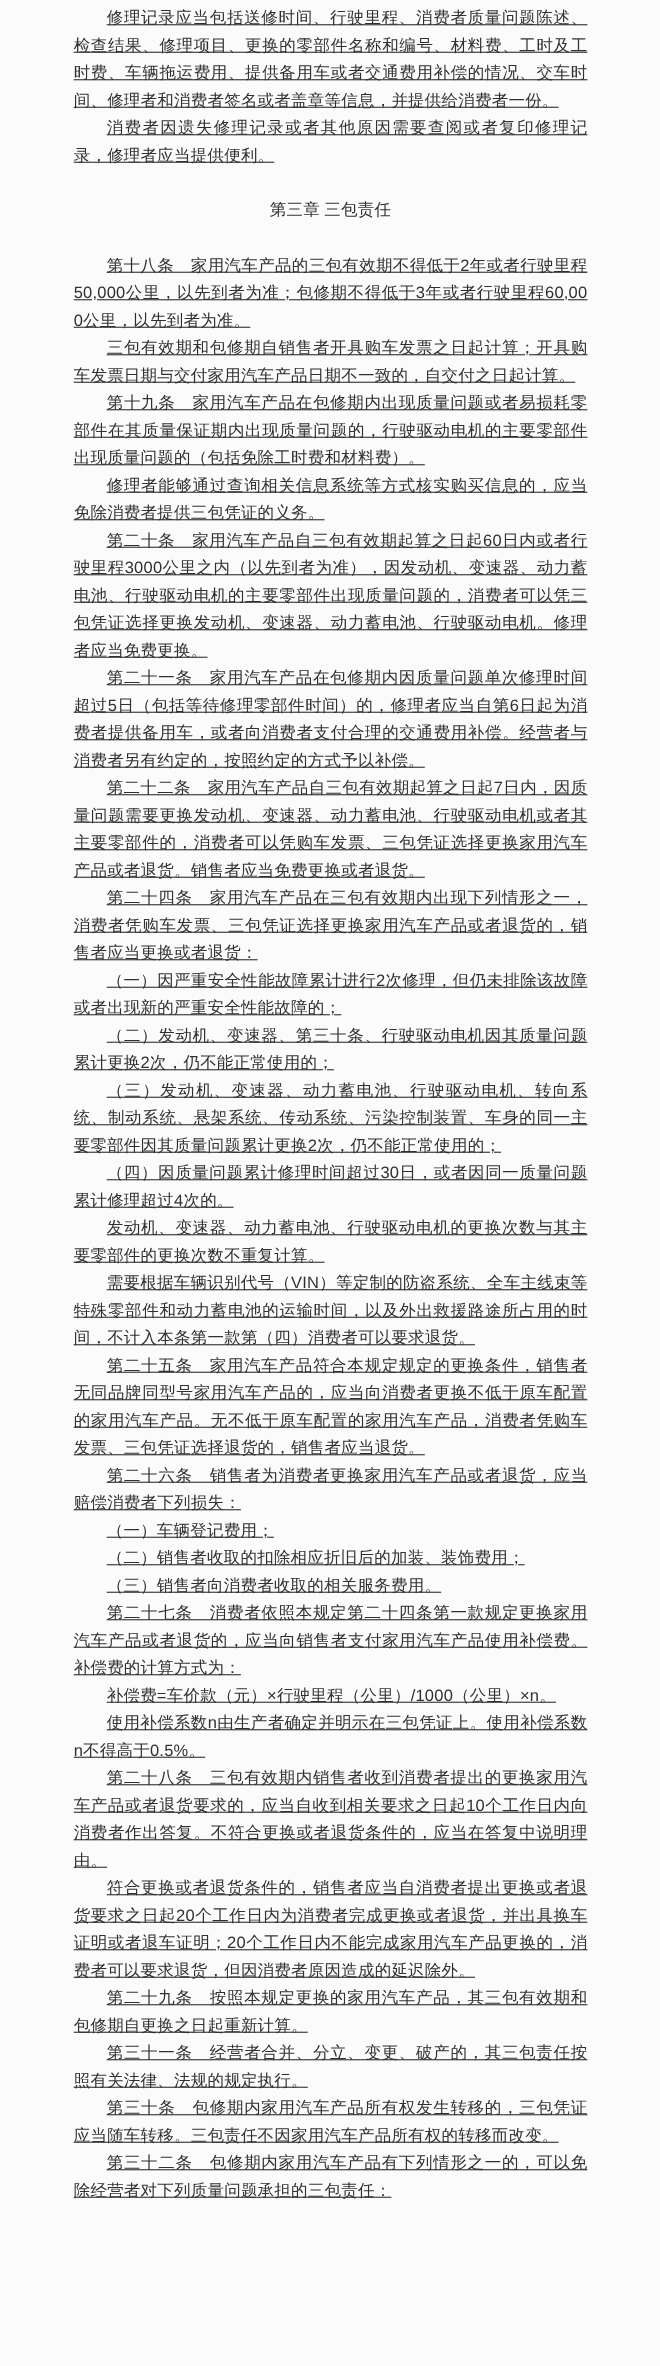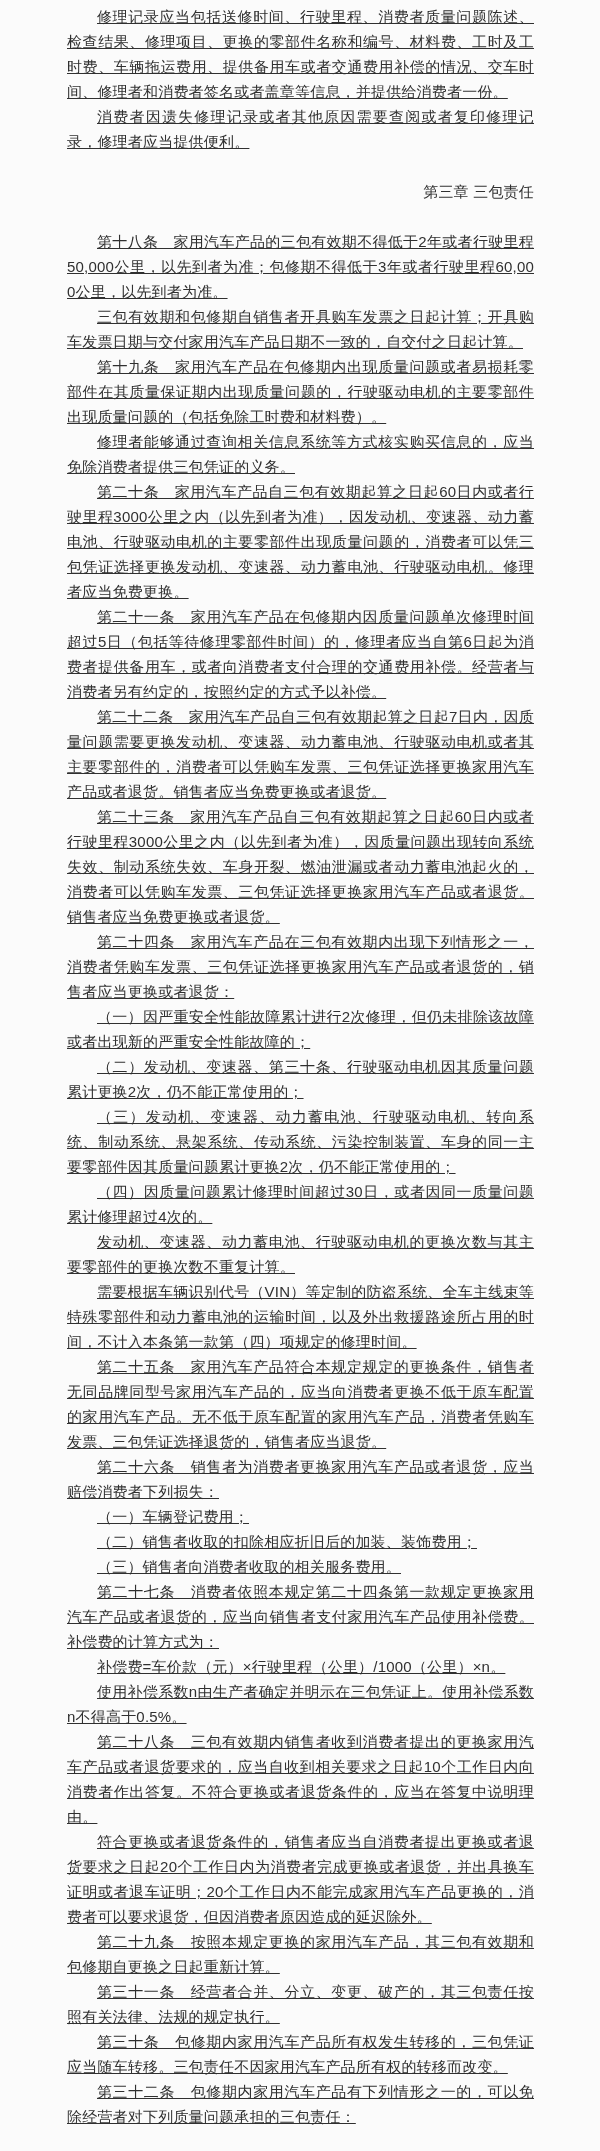--- a/index.html
+++ b/index.html
@@ -26,53 +26,53 @@
     letter-spacing: 0.2px;
     word-break: break-all;
   }
   .para {
     margin: 0;
     text-indent: 2em;
     text-decoration: underline;
   }
   .chapter-heading {
     margin: 25px 0;
-    text-align: right;
+    text-align: center;
     text-indent: 0;
     font-size: 15px;
     font-weight: 400;
     line-height: 25px;
+    font-family: Liberation Serif, serif;
   }
 </style>
 </head>
 <body>
 
 <div class="page" style="background: rgb(251, 251, 251);">
   <div class="doc" style="color: rgb(48, 48, 48);">
     <div>
         <p class="para">修理记录应当包括送修时间、行驶里程、消费者质量问题陈述、检查结果、修理项目、更换的零部件名称和编号、材料费、工时及工时费、车辆拖运费用、提供备用车或者交通费用补偿的情况、交车时间、修理者和消费者签名或者盖章等信息，并提供给消费者一份。</p>
         <p class="para">消费者因遗失修理记录或者其他原因需要查阅或者复印修理记录，修理者应当提供便利。</p>
       </div>
     <div class="chapter-heading">第三章 三包责任</div>
     <div>
         <p class="para">第十八条　家用汽车产品的三包有效期不得低于2年或者行驶里程50,000公里，以先到者为准；包修期不得低于3年或者行驶里程60,000公里，以先到者为准。</p>
         <p class="para">三包有效期和包修期自销售者开具购车发票之日起计算；开具购车发票日期与交付家用汽车产品日期不一致的，自交付之日起计算。</p>
         <p class="para">第十九条　家用汽车产品在包修期内出现质量问题或者易损耗零部件在其质量保证期内出现质量问题的，行驶驱动电机的主要零部件出现质量问题的（包括免除工时费和材料费）。</p>
         <p class="para">修理者能够通过查询相关信息系统等方式核实购买信息的，应当免除消费者提供三包凭证的义务。</p>
         <p class="para">第二十条　家用汽车产品自三包有效期起算之日起60日内或者行驶里程3000公里之内（以先到者为准），因发动机、变速器、动力蓄电池、行驶驱动电机的主要零部件出现质量问题的，消费者可以凭三包凭证选择更换发动机、变速器、动力蓄电池、行驶驱动电机。修理者应当免费更换。</p>
         <p class="para">第二十一条　家用汽车产品在包修期内因质量问题单次修理时间超过5日（包括等待修理零部件时间）的，修理者应当自第6日起为消费者提供备用车，或者向消费者支付合理的交通费用补偿。经营者与消费者另有约定的，按照约定的方式予以补偿。</p>
         <p class="para">第二十二条　家用汽车产品自三包有效期起算之日起7日内，因质量问题需要更换发动机、变速器、动力蓄电池、行驶驱动电机或者其主要零部件的，消费者可以凭购车发票、三包凭证选择更换家用汽车产品或者退货。销售者应当免费更换或者退货。</p>
-        <p class="para">第二十三条　家用汽车产品自三包有效期起算之日起60日内或者行驶里程3000公里之内（以先到者为准），因质量问题出现转向系统失效、制动系统失效、车身开裂、燃油泄漏或者动力蓄电池起火的，消费者可以凭购车发票、三包凭证选择更换家用汽车产品或者退货。销售者应当免费更换或者退货。</p>
         <p class="para">第二十四条　家用汽车产品在三包有效期内出现下列情形之一，消费者凭购车发票、三包凭证选择更换家用汽车产品或者退货的，销售者应当更换或者退货：</p>
         <p class="para">（一）因严重安全性能故障累计进行2次修理，但仍未排除该故障或者出现新的严重安全性能故障的；</p>
         <p class="para">（二）发动机、变速器、第三十条、行驶驱动电机因其质量问题累计更换2次，仍不能正常使用的；</p>
         <p class="para">（三）发动机、变速器、动力蓄电池、行驶驱动电机、转向系统、制动系统、悬架系统、传动系统、污染控制装置、车身的同一主要零部件因其质量问题累计更换2次，仍不能正常使用的；</p>
         <p class="para">（四）因质量问题累计修理时间超过30日，或者因同一质量问题累计修理超过4次的。</p>
         <p class="para">发动机、变速器、动力蓄电池、行驶驱动电机的更换次数与其主要零部件的更换次数不重复计算。</p>
-        <p class="para">需要根据车辆识别代号（VIN）等定制的防盗系统、全车主线束等特殊零部件和动力蓄电池的运输时间，以及外出救援路途所占用的时间，不计入本条第一款第（四）项规定的修理时间。</p>
+        <p class="para">需要根据车辆识别代号（VIN）等定制的防盗系统、全车主线束等特殊零部件和动力蓄电池的运输时间，以及外出救援路途所占用的时间，不计入本条第一款第（四）消费者可以要求退货。</p>
         <p class="para">第二十五条　家用汽车产品符合本规定规定的更换条件，销售者无同品牌同型号家用汽车产品的，应当向消费者更换不低于原车配置的家用汽车产品。无不低于原车配置的家用汽车产品，消费者凭购车发票、三包凭证选择退货的，销售者应当退货。</p>
         <p class="para">第二十六条　销售者为消费者更换家用汽车产品或者退货，应当赔偿消费者下列损失：</p>
         <p class="para">（一）车辆登记费用；</p>
         <p class="para">（二）销售者收取的扣除相应折旧后的加装、装饰费用；</p>
         <p class="para">（三）销售者向消费者收取的相关服务费用。</p>
         <p class="para">第二十七条　消费者依照本规定第二十四条第一款规定更换家用汽车产品或者退货的，应当向销售者支付家用汽车产品使用补偿费。补偿费的计算方式为：</p>
         <p class="para">补偿费=车价款（元）×行驶里程（公里）/1000（公里）×n。</p>
         <p class="para">使用补偿系数n由生产者确定并明示在三包凭证上。使用补偿系数n不得高于0.5%。</p>
         <p class="para">第二十八条　三包有效期内销售者收到消费者提出的更换家用汽车产品或者退货要求的，应当自收到相关要求之日起10个工作日内向消费者作出答复。不符合更换或者退货条件的，应当在答复中说明理由。</p>
         <p class="para">符合更换或者退货条件的，销售者应当自消费者提出更换或者退货要求之日起20个工作日内为消费者完成更换或者退货，并出具换车证明或者退车证明；20个工作日内不能完成家用汽车产品更换的，消费者可以要求退货，但因消费者原因造成的延迟除外。</p>

